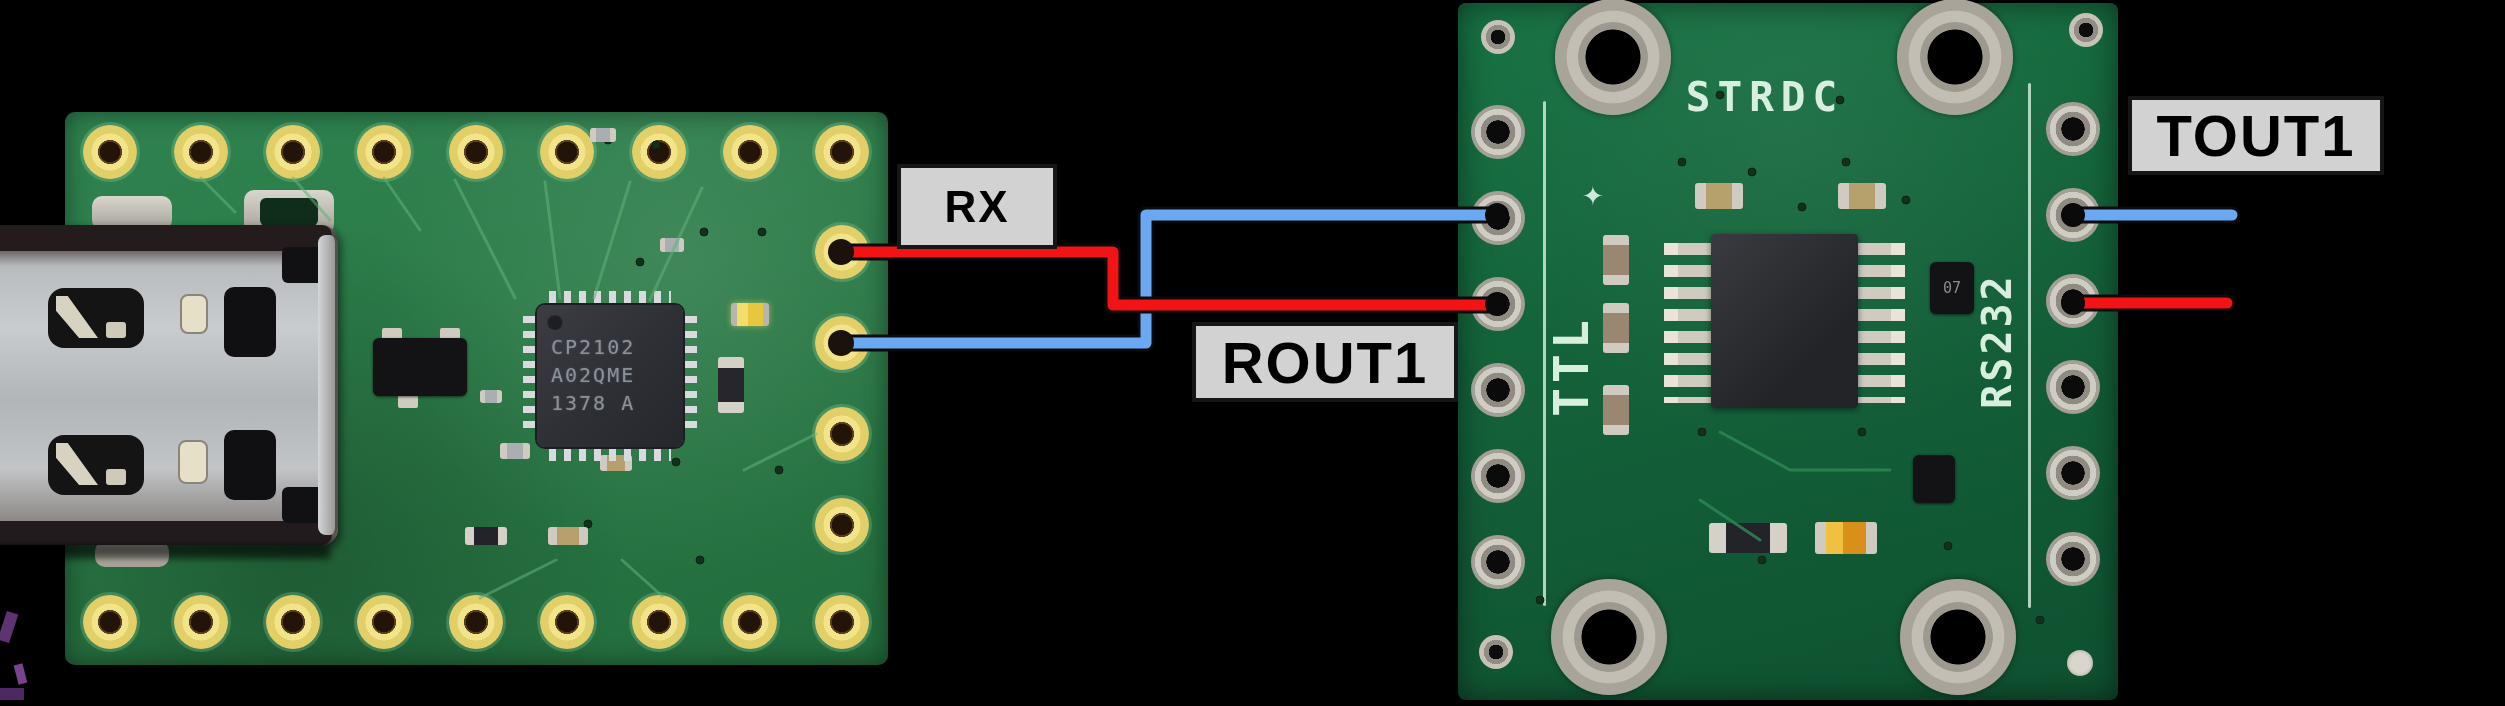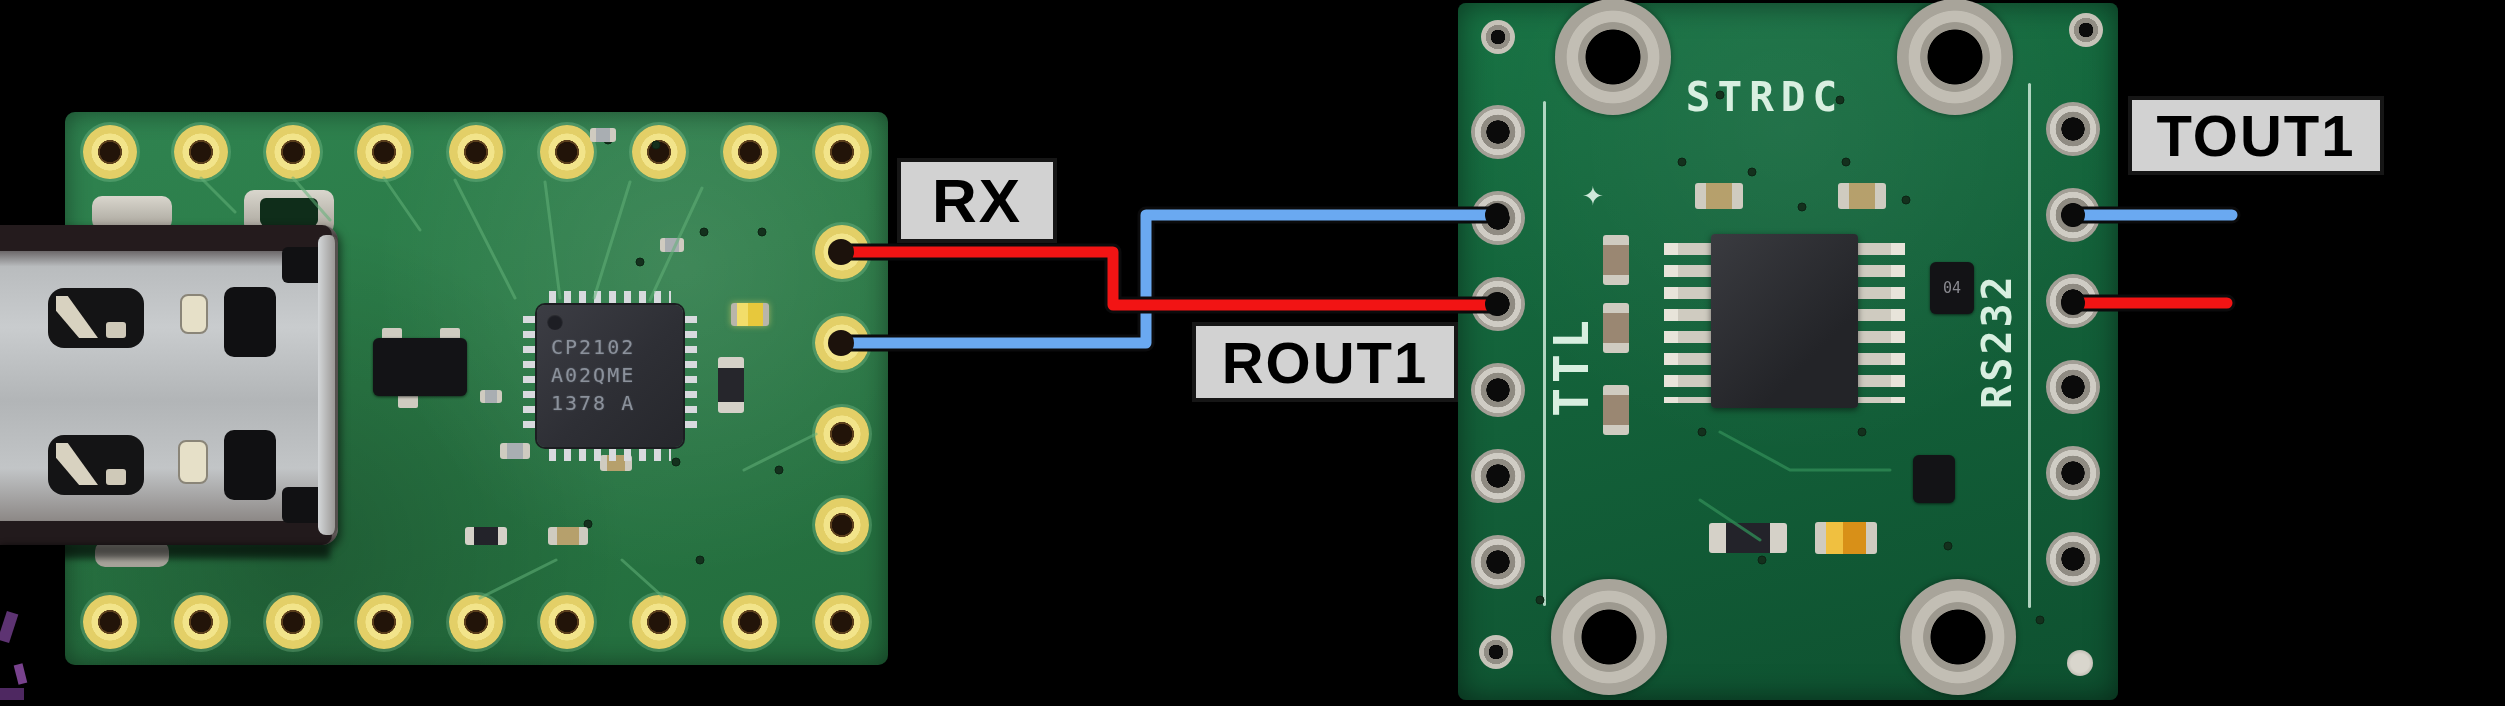--- a/index.html
+++ b/index.html
@@ -250,21 +250,21 @@
   <div class="sotleg" style="left:398px;top:394px;width:20px;height:14px;"></div>
   <div class="sot" style="left:373px;top:338px;width:94px;height:58px;"></div>
 
   <div class="solder" style="left:1664px;"></div>
   <div class="solder" style="left:1891px;"></div>
   <div class="leads" style="left:1678px;"></div>
   <div class="leads" style="left:1858px;"></div>
   <div id="soic"></div>
 
   <div class="sot" style="left:1930px;top:262px;width:44px;height:52px;">
-    <span>04</span>
+    <span>07</span>
   </div>
   <div class="sot" style="left:1913px;top:455px;width:42px;height:48px;"></div>
 
   <svg id="wires" width="2505" height="706" viewBox="0 0 2505 706">
     <g stroke-linecap="round" fill="none">
       <path d="M455 180 L515 298 M545 182 L560 298 M630 182 L594 298 M702 188 L650 300 M293 178 L330 220 M201 178 L235 212 M384 178 L420 230 M480 598 L556 560 M662 596 L622 560 M816 434 L744 470" stroke="#63b078" stroke-width="3" opacity="0.55"></path>
       <path d="M1720 432 L1790 470 L1890 470 M1700 500 L1760 540" stroke="#2f8a55" stroke-width="3" opacity="0.8"></path>
     </g>
     <g fill="none" stroke-linecap="round" stroke-linejoin="round">
       <path d="M841 343 H1146 V215 H1497" stroke="#0b0b0c" stroke-width="17"></path>
@@ -279,20 +279,20 @@
     <g>
       <circle cx="841" cy="252" r="13" fill="#1c120c"></circle>
       <circle cx="841" cy="343" r="13" fill="#1c120c"></circle>
       <circle cx="1497" cy="215" r="12" fill="#0a0a0a"></circle>
       <circle cx="1497" cy="304" r="12" fill="#0a0a0a"></circle>
       <circle cx="2073" cy="215" r="12" fill="#0a0a0a"></circle>
       <circle cx="2073" cy="303" r="12" fill="#0a0a0a"></circle>
     </g>
   </svg>
 
-  <div class="tag" style="left:897px;top:158px;width:160px;height:85px;font-size:62px;">RX</div>
+  <div class="tag" style="left:897px;top:164px;width:160px;height:85px;font-size:44px;">RX</div>
   <div class="tag" style="left:1192px;top:322px;width:266px;height:80px;font-size:58px;">ROUT1</div>
   <div class="tag" style="left:2128px;top:96px;width:256px;height:79px;font-size:58px;">TOUT1</div>
 
   <div class="glitch" style="left:2px;top:612px;width:12px;height:30px;background:#6d3c86;transform:rotate(18deg);"></div>
   <div class="glitch" style="left:16px;top:664px;width:9px;height:20px;background:#8d4da6;transform:rotate(-14deg);"></div>
   <div class="glitch" style="left:0px;top:688px;width:24px;height:12px;background:#5c2f72;"></div>
 </div>
 
 </body></html>

